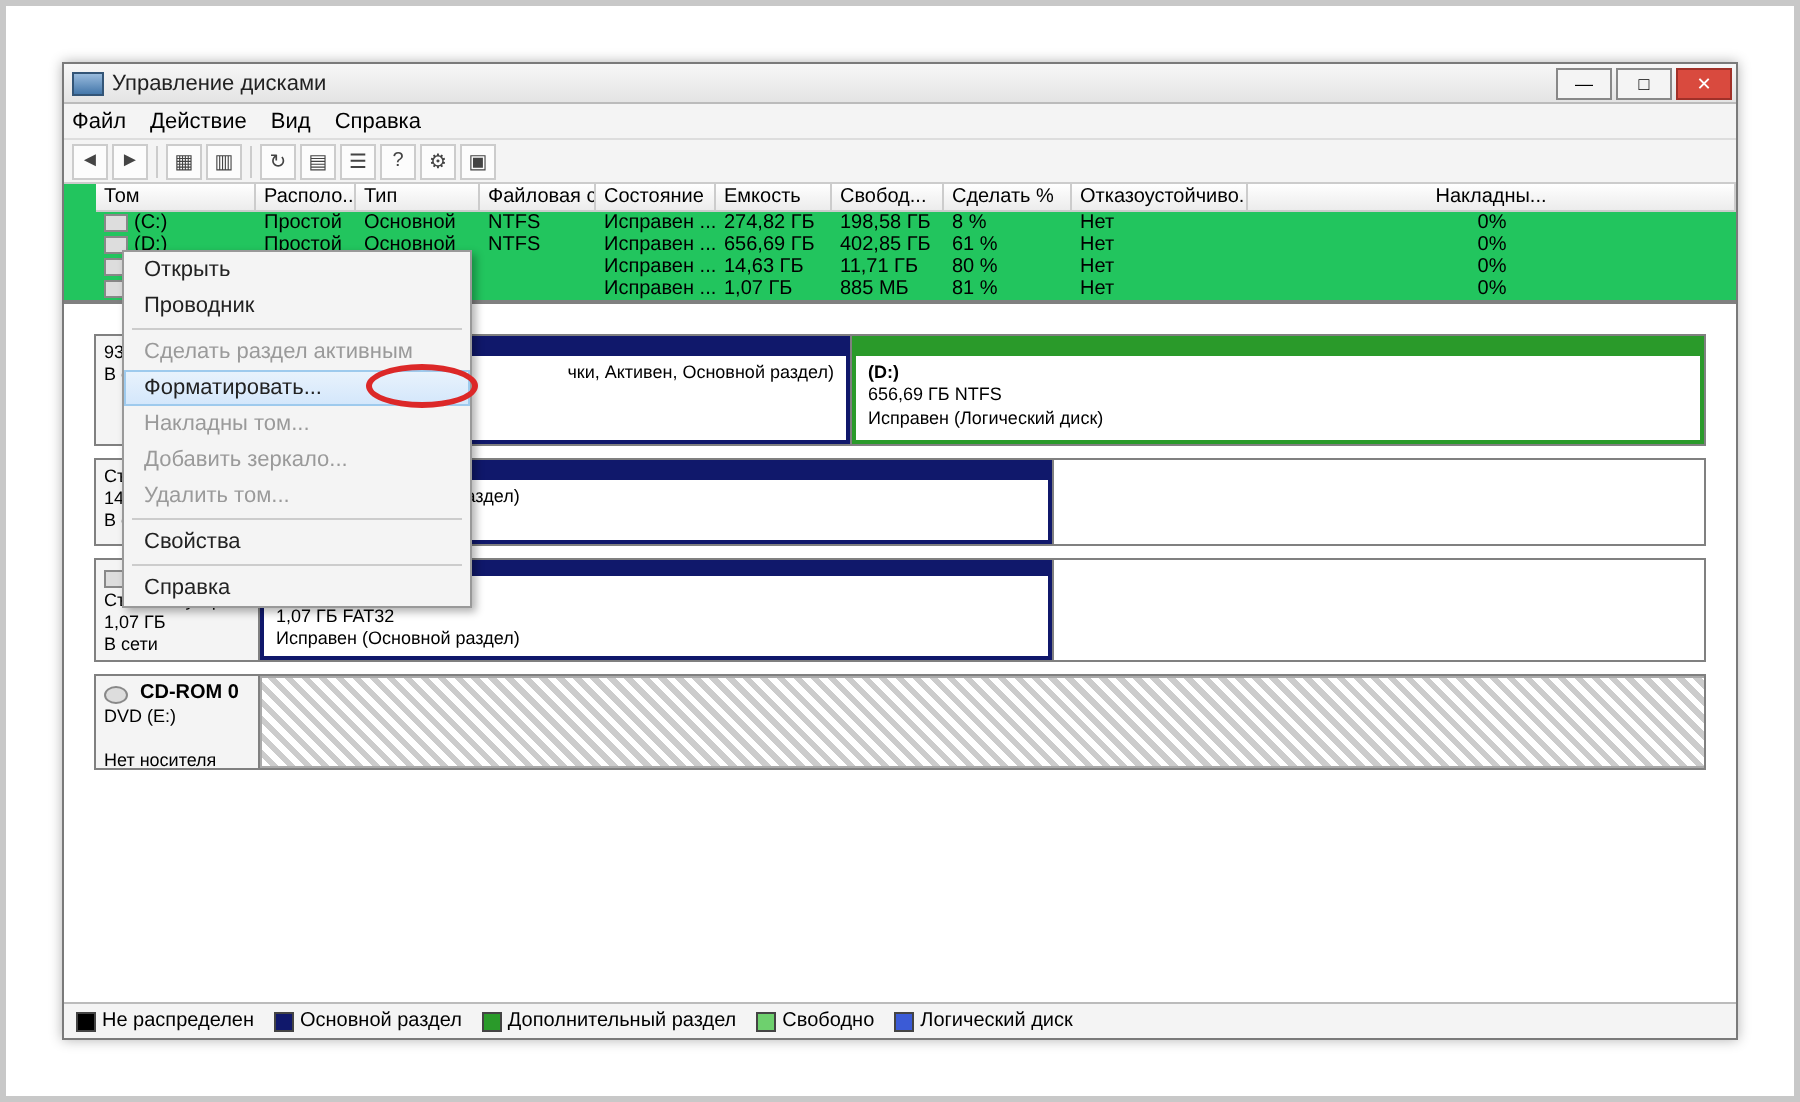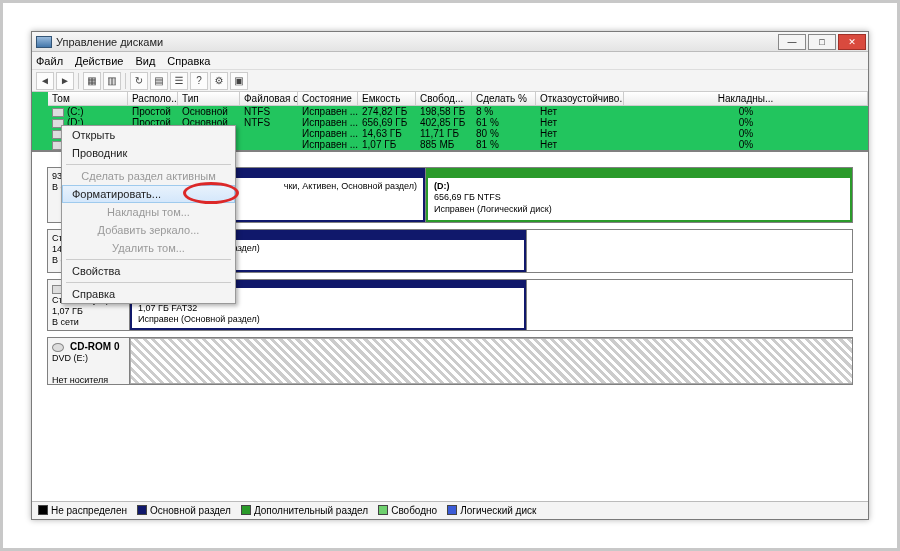--- a/index.html
+++ b/index.html
@@ -32,26 +32,26 @@
 .dparts { flex: 1; display: flex; }
 .part { border-right: 1px solid #808080; display: flex; flex-direction: column; }
 .part:last-child { border-right: none; }
 .pbar { height: 10px; background: #10186b; }
 .pbar.green { background: #2a9a2a; }
 .pbody { border: 2px solid #10186b; border-top: none; flex: 1; padding: 3px 6px; font-size: 9px; line-height: 1.25; }
 .pbody.green { border-color: #2a9a2a; }
 .pbody .pname { font-weight: bold; }
 .hatch { background: repeating-linear-gradient(45deg,#fff,#fff 3px,#ccc 3px,#ccc 6px); border: 1px solid #aaa; }
 .legend { position: absolute; bottom: 0; left: 0; right: 0; height: 18px; border-top: 1px solid #bbb; background: #f4f4f4; display: flex; align-items: center; gap: 10px; padding: 0 6px; font-size: 10px; }
-.lg { display: flex; gap: 3px; }
+.lg { display: flex; align-items: center; gap: 3px; }
 .sw { width: 10px; height: 10px; border: 1px solid #444; }
 .ctxmenu { position: absolute; top: 122px; left: 58px; width: 175px; background: #f4f4f4; border: 1px solid #999; box-shadow: 2px 2px 4px rgba(0,0,0,0.3); font-size: 11px; z-index: 50; }
 .ctxmenu .citem { padding: 3px 10px; color: #222; }
 .ctxmenu .citem.hover { background: linear-gradient(#e8f2fc,#d4e7fb); border: 1px solid #9ecaed; padding: 2px 9px; }
-.ctxmenu .citem.disabled { color: #9a9a9a; text-align: center; }
+.ctxmenu .citem.disabled { color: #9a9a9a; }
 .ctxmenu .csep { height: 1px; background: #ccc; margin: 2px 4px; }
 .ellipse { position: absolute; top: 179px; left: 180px; width: 56px; height: 22px; border: 3px solid #dc2828; border-radius: 50%; z-index: 60; pointer-events: none; }
 </style>
 </head>
 <body>
 
 <div class="outer">
 <div class="window">
 
   <div class="titlebar">

